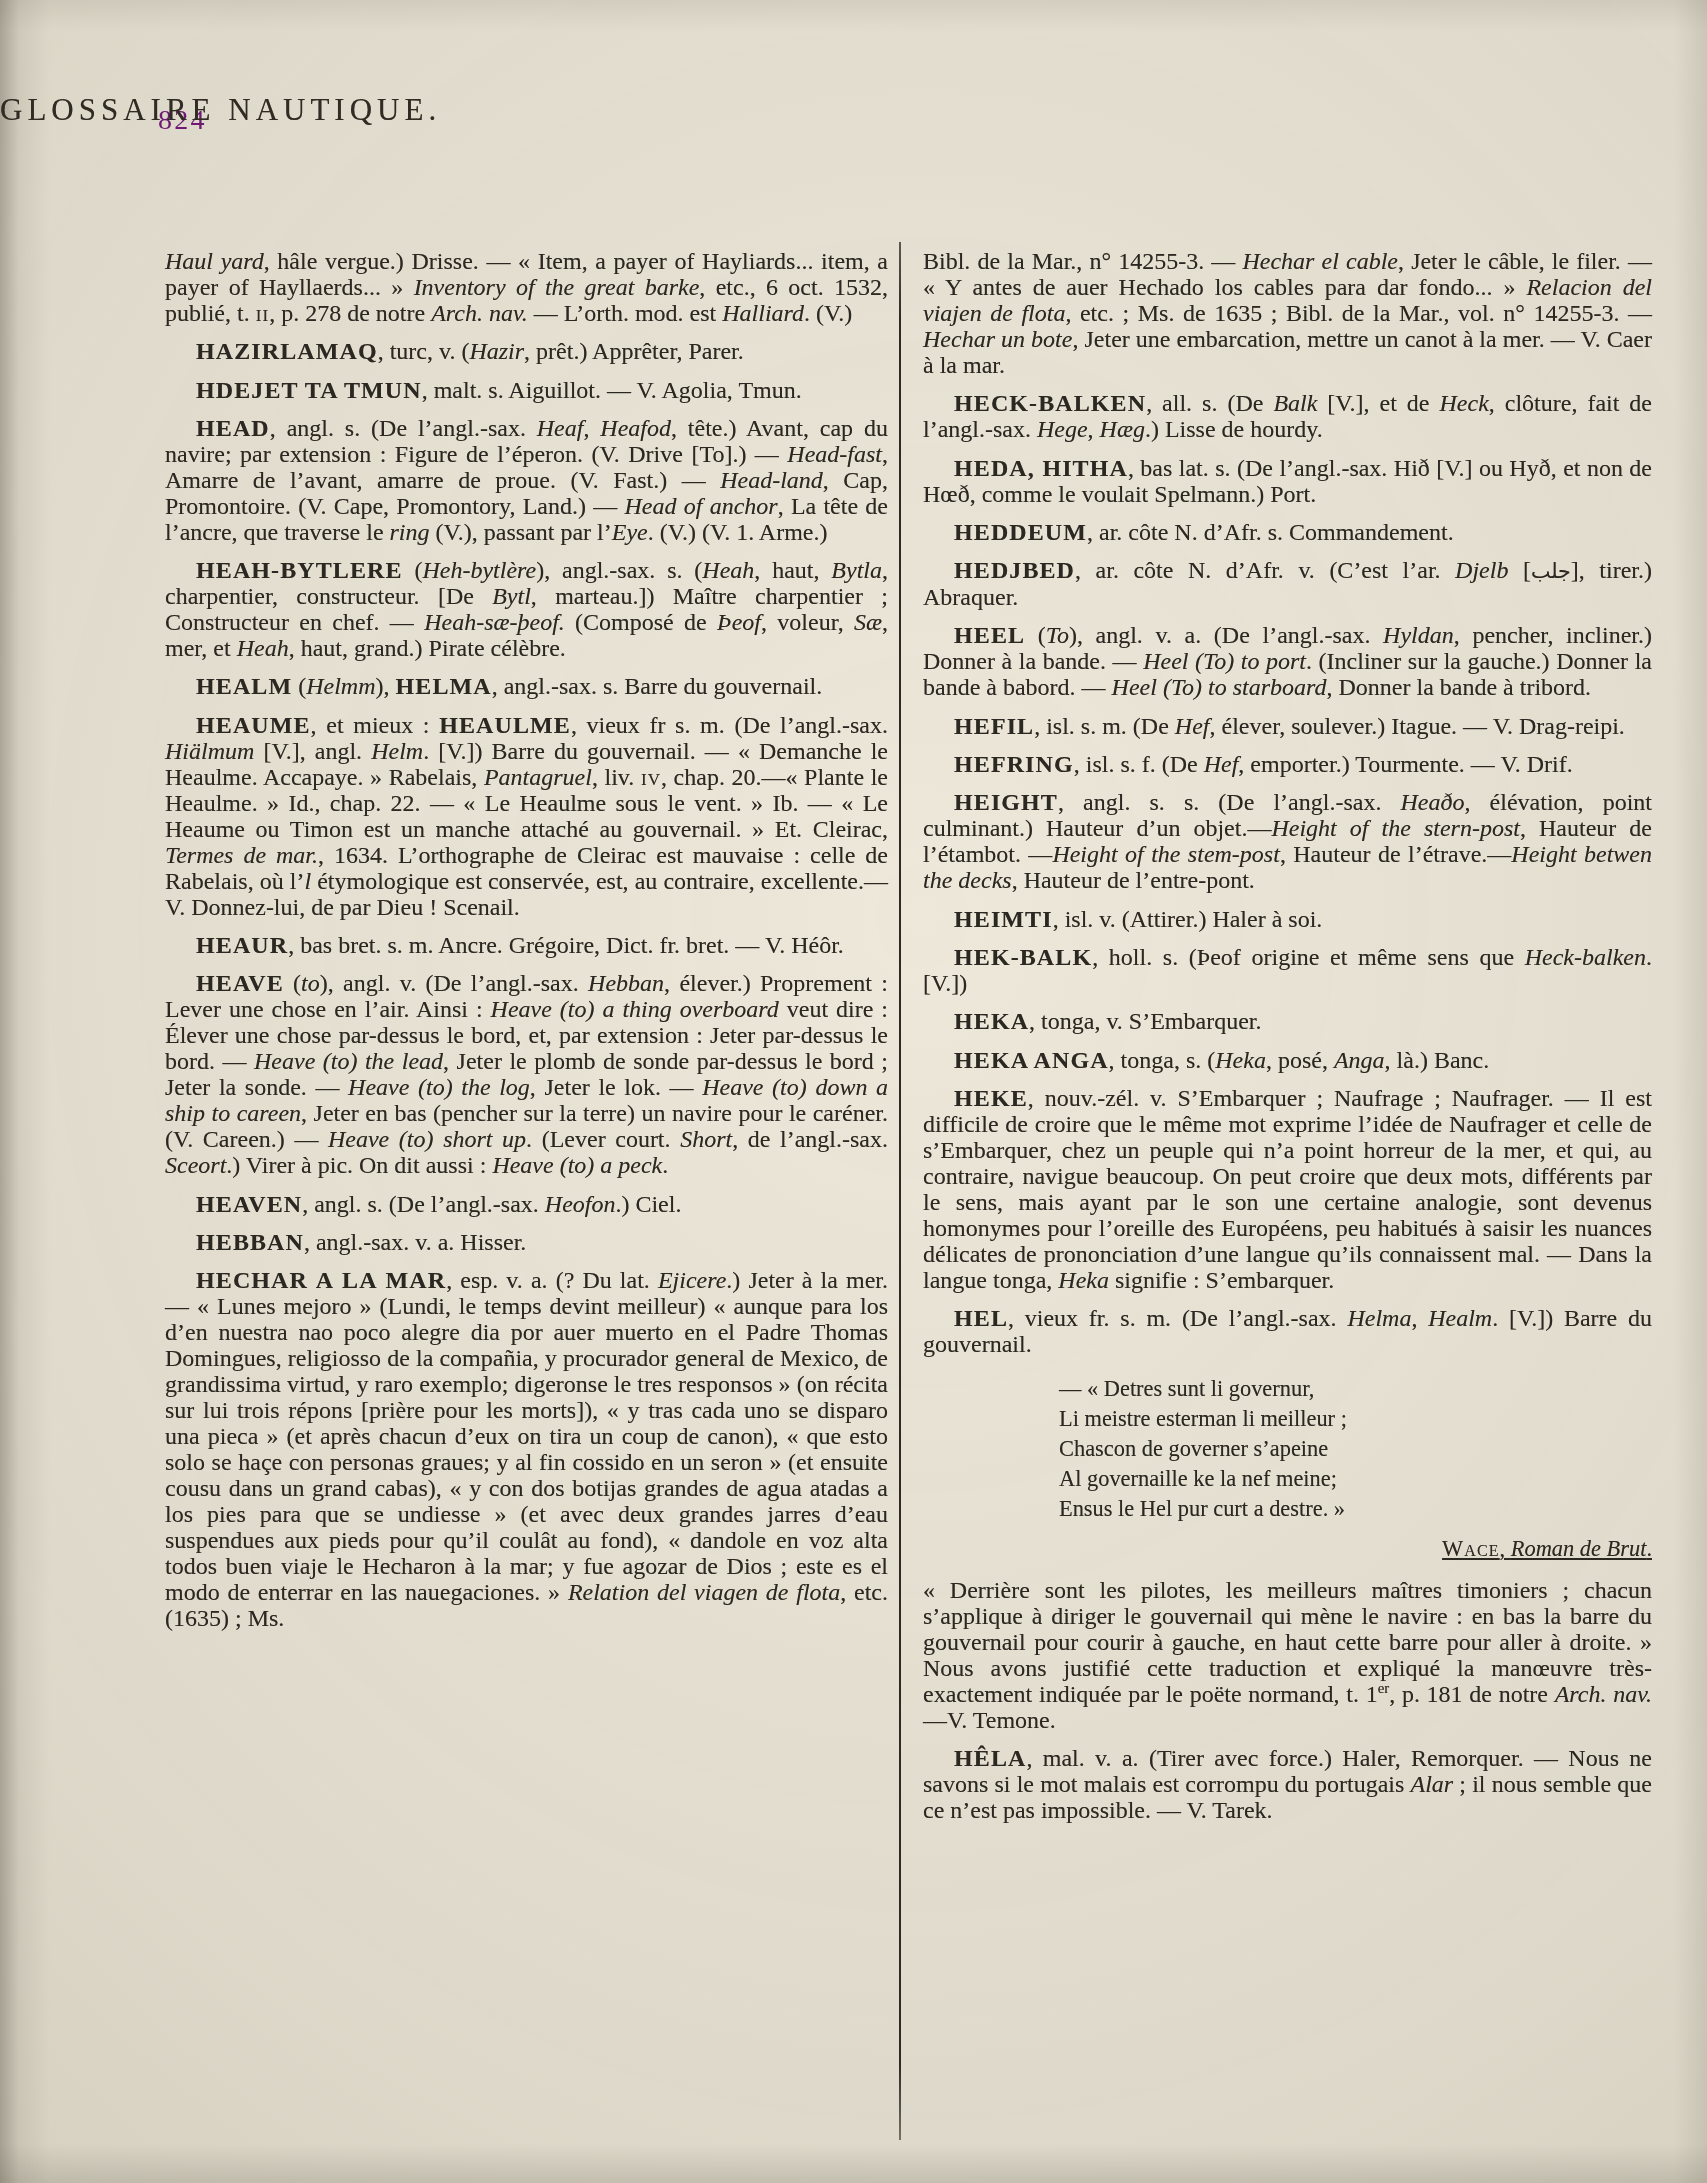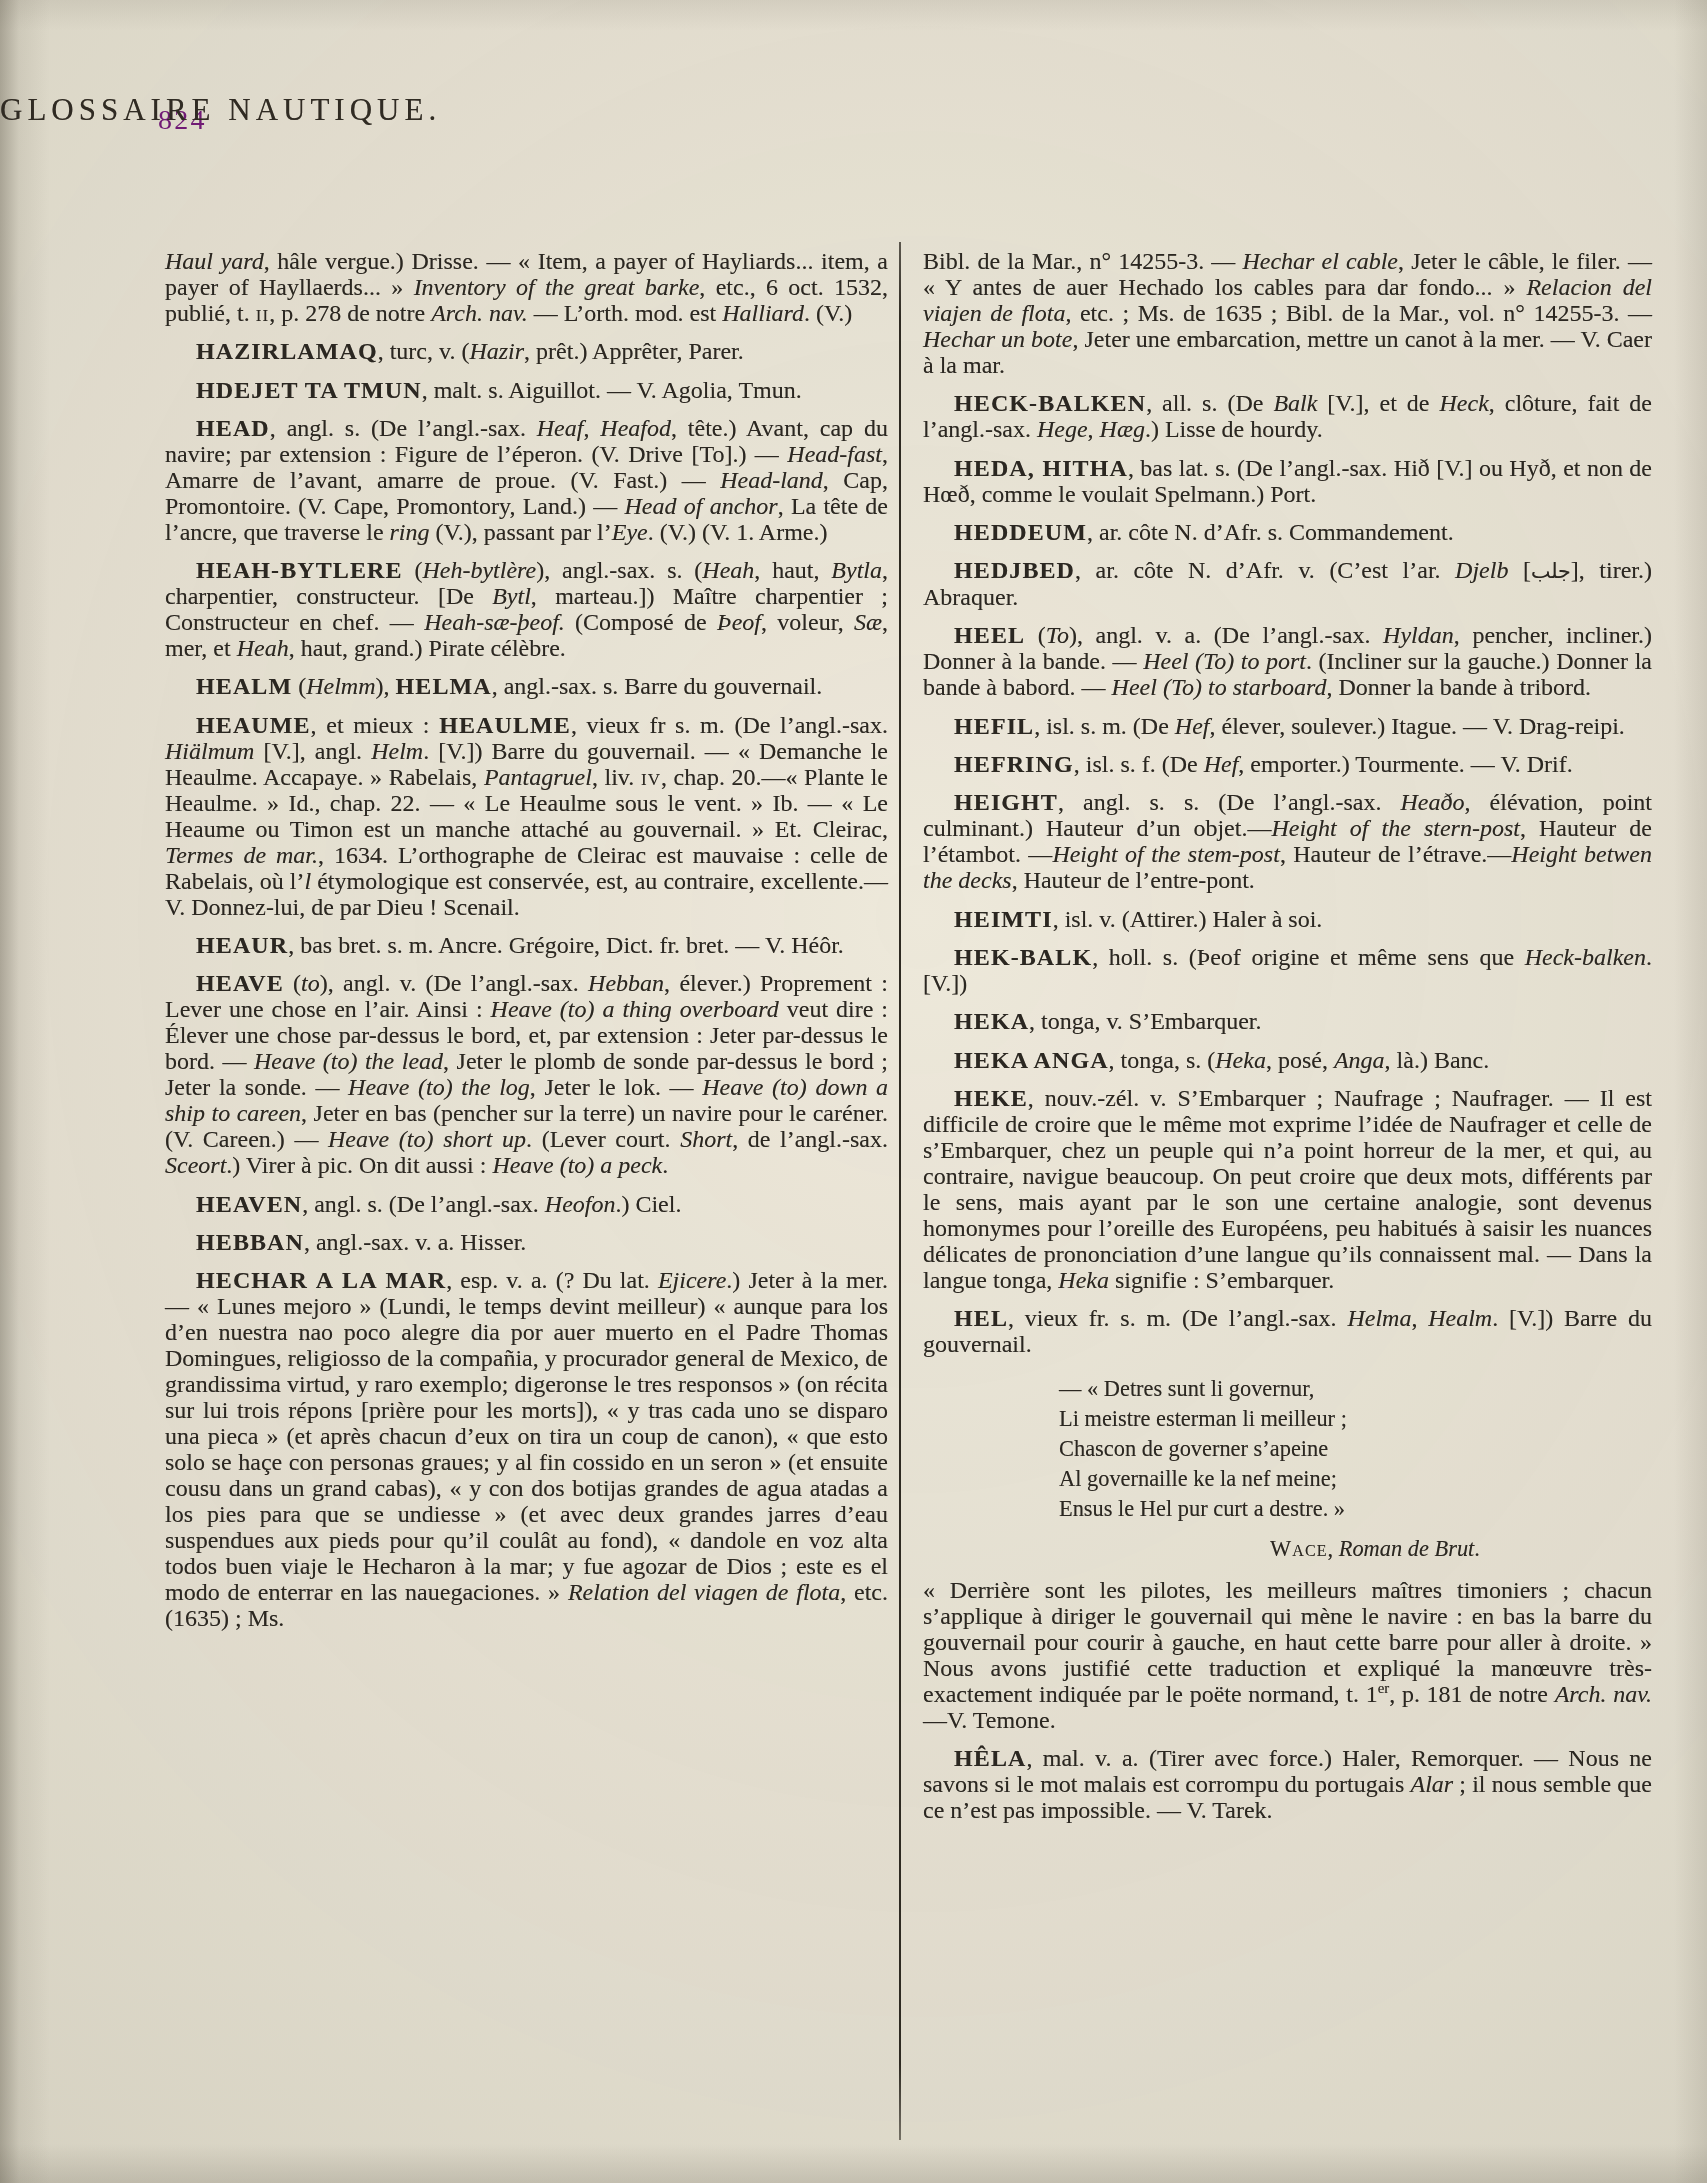--- a/index.html
+++ b/index.html
@@ -43,22 +43,22 @@
   p.para{margin:0;padding:0;}
   p.entry{text-indent:31px;margin-top:12.3px;}
   p.cont{text-indent:0;margin-top:0;}
   p.flush{text-indent:0;margin-top:13.4px;}
   p.verse{
     margin:17px 0 4.5px 136px;text-align:left;text-indent:0;
     font-size:22.4px;line-height:30px;
   }
   p.verse span.vline{display:block;}
   p.attr{
-    margin:11.2px 0 3.4px 347px;text-align:left;text-indent:0;
-    font-size:22.4px;line-height:28px;
+    margin:11.2px 0 3.4px 347px;text-align:right;text-indent:0;
+    font-size:22.4px;line-height:28px;text-decoration:underline;
   }
   .r-i{font-style:italic;}
   .r-b{font-weight:bold;letter-spacing:1.1px;margin-top:40px;}
   .r-sc{font-variant:small-caps;letter-spacing:1.1px;}
   .r-sup{vertical-align:super;font-size:62%;line-height:0;}
   .r-ar{font-family:"DejaVu Sans",sans-serif;font-size:86%;}
 </style>
 </head>
 <body>
 

